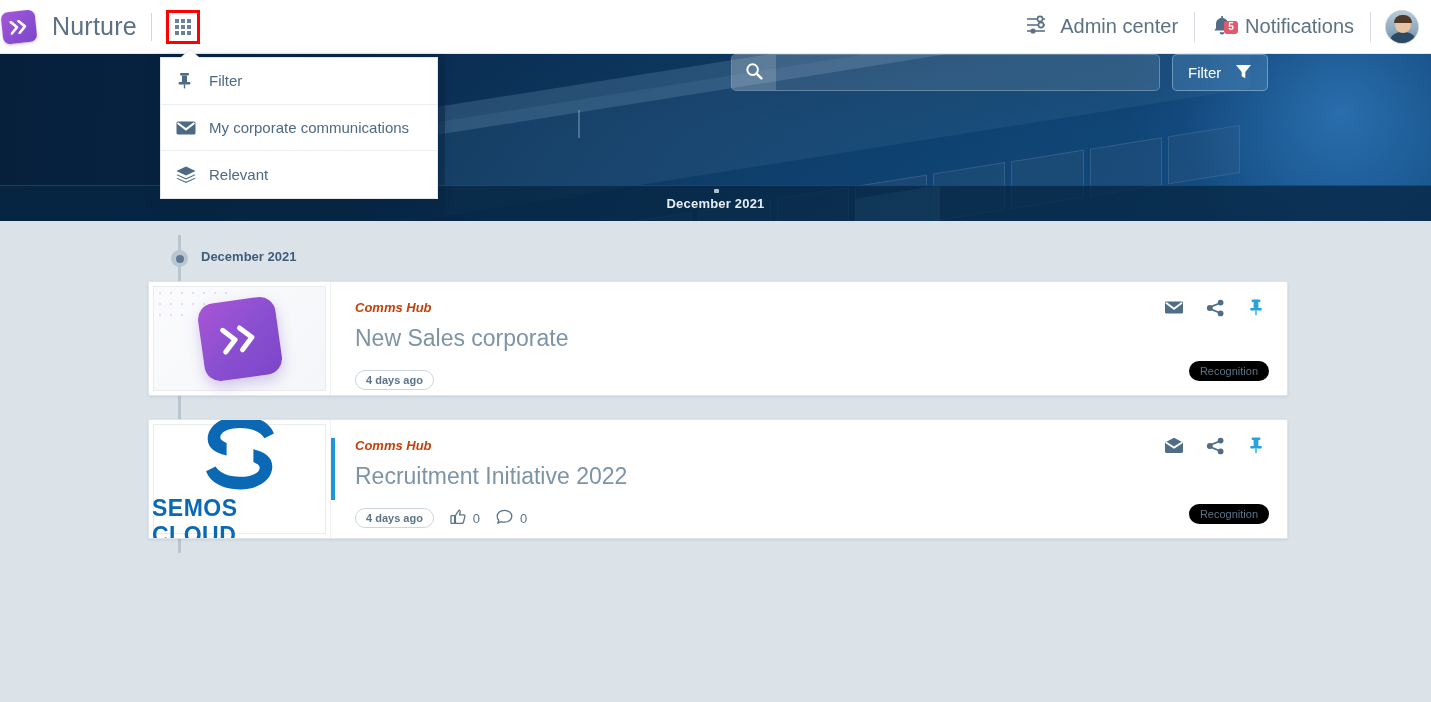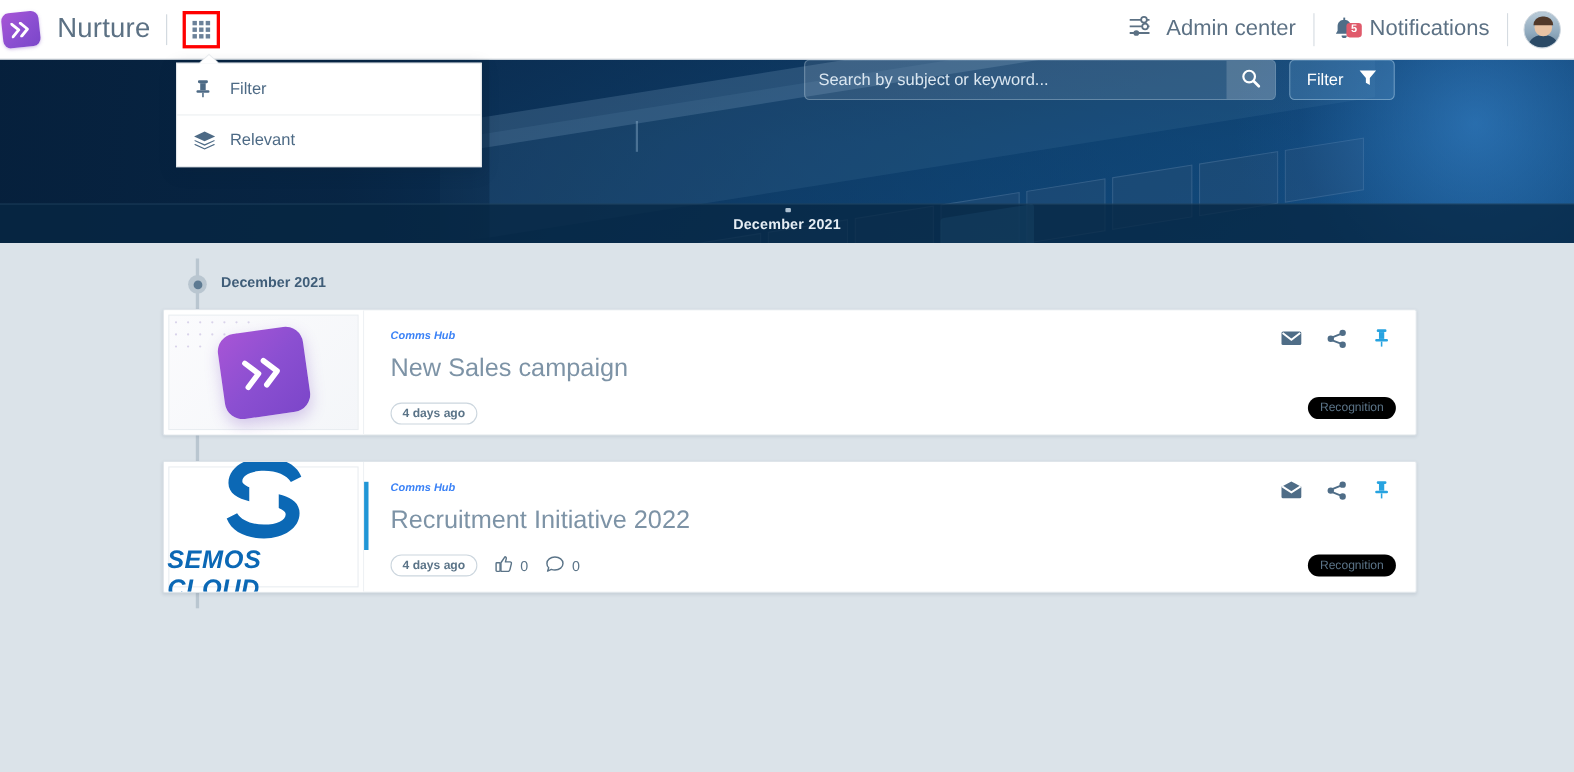--- a/index.html
+++ b/index.html
@@ -207,26 +207,26 @@
   .thumb-inner { position:absolute; inset: 4px; border:1px solid #e9edf1; background: linear-gradient(135deg,#fbfbfd 0%, #f4f6f9 100%); }
   .dots-deco { position:absolute; left:10px; top:10px; display:grid; grid-template-columns:repeat(7,1fr); gap:9px; }
   .dots-deco i { width:2px; height:2px; background:#d9d3ea; display:block; border-radius:50%; }
   .nurture-tile {
     position: relative; width: 78px; height: 78px; border-radius: 16px;
     background: linear-gradient(140deg, #a855d6 0%, #8b4fd1 50%, #7b46c9 100%);
     transform: rotate(-8deg);
     display:flex; align-items:center; justify-content:center;
     box-shadow: 0 6px 14px rgba(120,70,190,.28);
   }
-  .semos-logo { position: relative; width: 175px; height: 140px; display:flex; flex-direction:column; align-items:center; justify-content:flex-start; padding-top: 4px; font-style: italic; }
+  .semos-logo { position: relative; width: 175px; height: 140px; display:flex; flex-direction:column; align-items:center; justify-content:flex-start; padding-top: 4px; }
   .semos-text { font-size: 23px; font-weight: bold; color: #0b68b5; letter-spacing: .5px; font-family: "Liberation Sans", sans-serif; }
 
   .card-body { flex: 1; position: relative; padding: 18px 20px 0 24px; }
   .accent-bar { position:absolute; left: 0; top: 18px; width: 4px; height: 62px; background: #2196d6; }
-  .card-hub { font-size: 10px; font-style: italic; font-weight: bold; color: #3b82f6; }
+  .card-hub { font-size: 13px; font-style: italic; font-weight: bold; color: #c2410c; }
   .card-title { font-size: 23px; color: #7d93a6; margin-top: 10px; font-weight: 400; cursor: pointer; }
   .card-meta { display: flex; align-items: center; gap: 16px; margin-top: 18px; }
   .pill {
     border: 1px solid #ccd6de; border-radius: 10px; padding: 3px 10px;
     font-size: 11px; font-weight: bold; color: #5b7governed;
     color: #5b7488; background: #fff;
   }
   .stat { display: flex; align-items: center; gap: 7px; font-size: 13px; color: #5b7488; cursor: pointer; }
 
   .card-actions { position: absolute; right: 22px; top: 16px; display: flex; align-items: center; gap: 22px; }
@@ -323,21 +323,20 @@
   </div>
 
   <div class="month-band">
     <span class="month-band-dot"></span>
     <span class="month-band-label">December 2021</span>
   </div>
 </div>
 
 <div class="search-wrap">
   <div class="search-box">
-    <input class="search-input" type="text" placeholder="Search by subject or keyword..." style="">
     <button class="search-go">
       <span>
         <svg width="18" height="18" viewBox="0 0 18 18" aria-hidden="true">
           <circle cx="7.6" cy="7.6" r="5.3" fill="none" stroke="#fff" stroke-width="2"></circle>
           <line x1="11.6" y1="11.6" x2="16.4" y2="16.4" stroke="#fff" stroke-width="2.4" stroke-linecap="round"></line>
         </svg>
       </span>
     </button>
   </div>
   <div class="filter-btn">
@@ -356,20 +355,29 @@
       <svg width="19" height="19" viewBox="0 0 19 19" aria-hidden="true">
         <rect x="5" y="2" width="9" height="2.6" rx="1" fill="currentColor"></rect>
         <rect x="7" y="4.6" width="5" height="6.4" fill="currentColor"></rect>
         <rect x="3.6" y="11" width="11.8" height="2.4" rx="1" fill="currentColor"></rect>
         <rect x="8.8" y="13.4" width="1.4" height="4" fill="currentColor"></rect>
       </svg>
     </span>
     <span class="dd-label">Filter</span>
   </div>
 
+  <div class="dd-item">
+    <span class="dd-icon">
+      <svg width="22" height="19" viewBox="0 0 22 19" aria-hidden="true">
+        <rect x="1.5" y="3.5" width="19" height="13" rx="1.6" fill="currentColor"></rect>
+        <path d="M2.6 5 L11 11.4 L19.4 5" fill="none" stroke="#ffffff" stroke-width="2"></path>
+      </svg>
+    </span>
+    <span class="dd-label">My corporate communications</span>
+  </div>
 
 
   <div class="dd-item">
     <span class="dd-icon">
       <svg width="22" height="19" viewBox="0 0 22 19" aria-hidden="true">
         <path d="M11 1.6 L20.6 6 L11 10.4 L1.4 6z" fill="currentColor"></path>
         <path d="M2.6 9.4 L11 13.2 L19.4 9.4 L20.6 10 L11 14.4 L1.4 10z" fill="currentColor"></path>
         <path d="M2.6 13 L11 16.8 L19.4 13 L20.6 13.6 L11 18 L1.4 13.6z" fill="currentColor"></path>
       </svg>
     </span>
@@ -409,21 +417,21 @@
       <div class="nurture-tile">
         <svg width="40" height="30" viewBox="0 0 40 30" aria-hidden="true">
           <path d="M4 4 L15 15 L4 26" stroke="#fff" stroke-width="5" fill="none" stroke-linecap="round" stroke-linejoin="round"></path>
           <path d="M21 4 L32 15 L21 26" stroke="#fff" stroke-width="5" fill="none" stroke-linecap="round" stroke-linejoin="round"></path>
         </svg>
       </div>
     </div>
 
     <div class="card-body">
       <div class="card-hub">Comms Hub</div>
-      <div class="card-title">New Sales campaign</div>
+      <div class="card-title">New Sales corporate</div>
       <div class="card-meta">
         <span class="pill">4 days ago</span>
       </div>
 
       <div class="card-actions">
         <span class="act">
           <svg width="20" height="17" viewBox="0 0 20 17" aria-hidden="true">
             <rect x="1" y="2.4" width="18" height="12.2" rx="1.4" fill="#4f6d87"></rect>
             <path d="M2 3.8 L10 9.8 L18 3.8" fill="none" stroke="#ffffff" stroke-width="1.8"></path>
           </svg>

